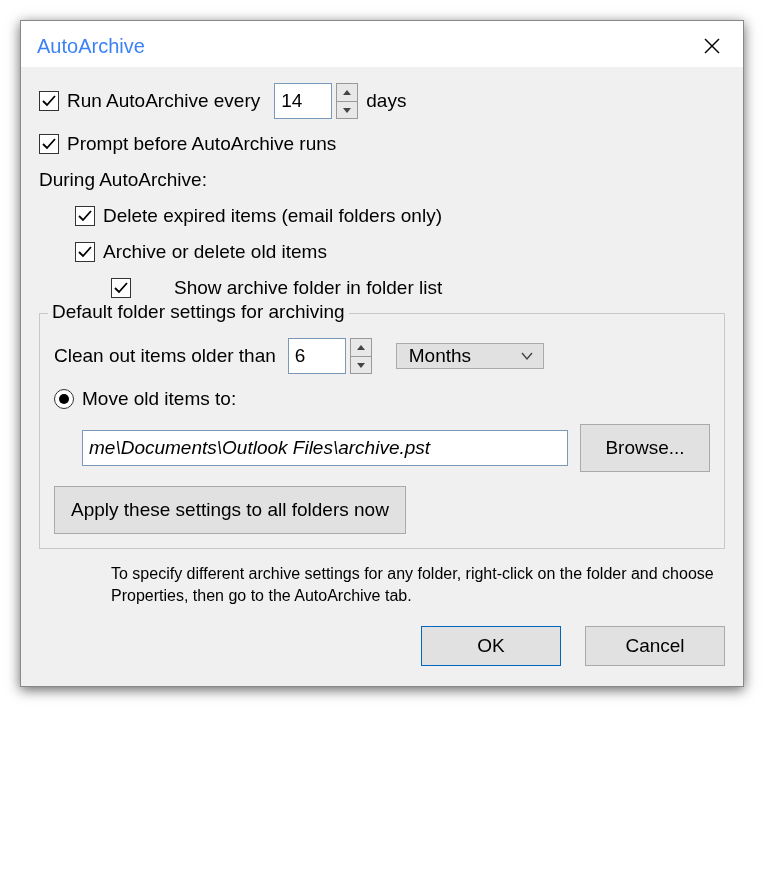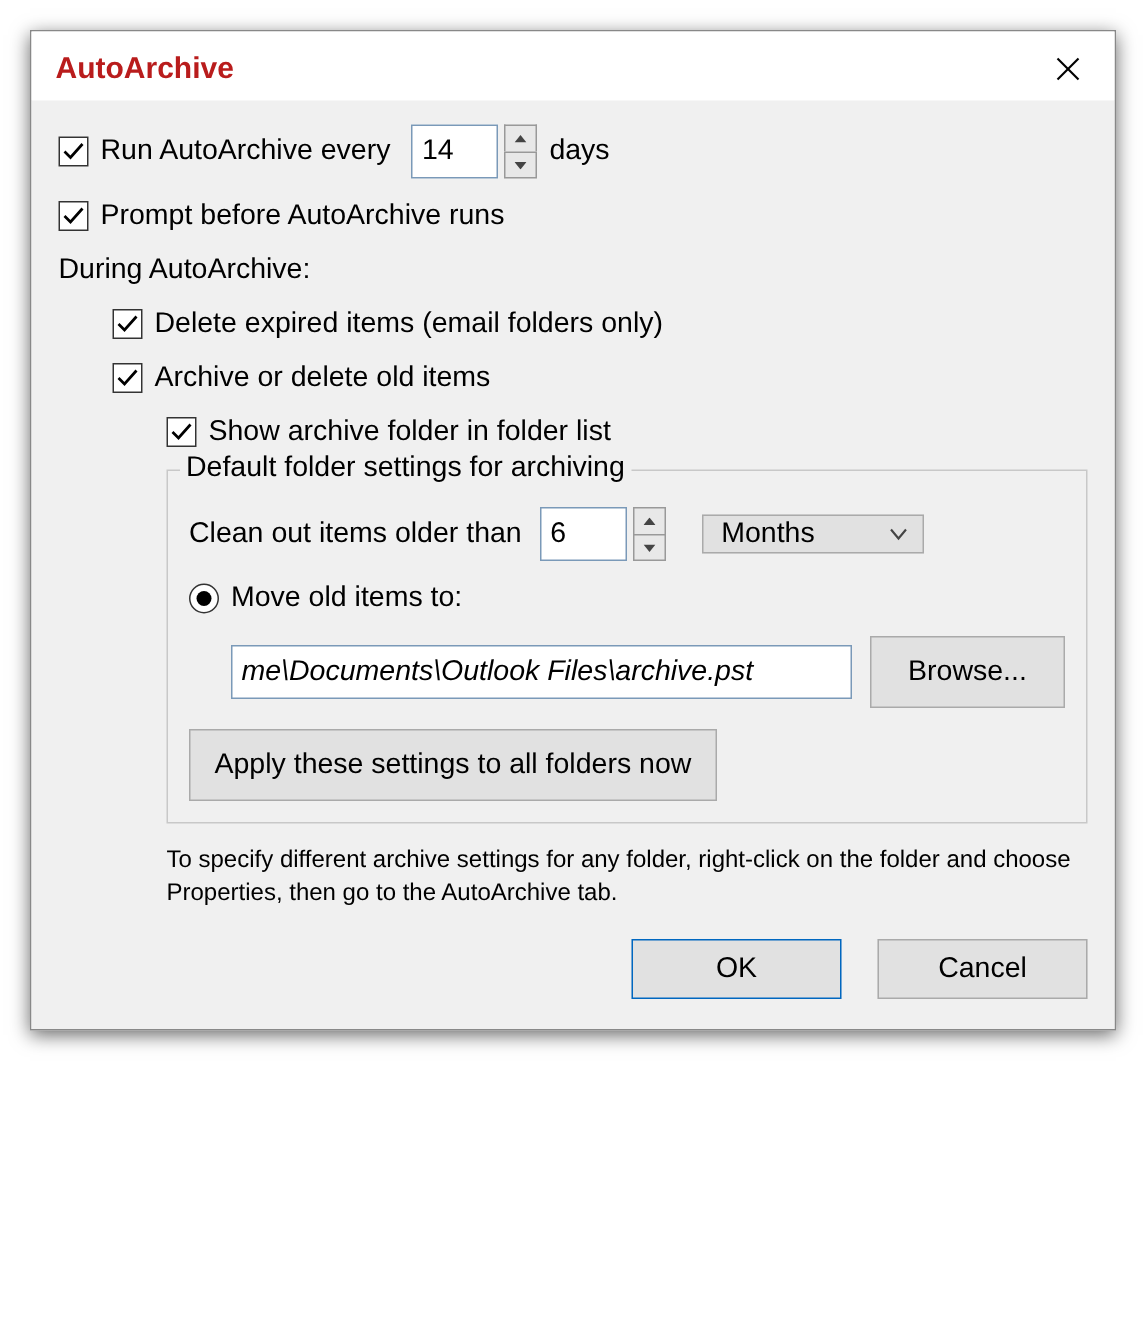--- a/index.html
+++ b/index.html
@@ -21,22 +21,21 @@
     }
     .titlebar {
       display: flex;
       justify-content: space-between;
       align-items: center;
       padding: 10px 16px 6px 16px;
       background: #ffffff;
     }
     .titlebar-title {
       font-size: 20px;
-      color: #b91c1c;
-      font-weight: bold;
+      color: #3b82f6;
     }
     .close-btn {
       width: 30px;
       height: 30px;
       display: flex;
       align-items: center;
       justify-content: center;
       cursor: pointer;
       background: transparent;
       border: none;
@@ -102,23 +101,22 @@
       cursor: pointer;
       font-size: 9px;
       line-height: 1;
     }
     .spinner button:first-child { border-bottom: none; }
     .section-label {
       font-size: 19px;
       margin-bottom: 14px;
     }
     .indent1 { margin-left: 36px; }
-    .indent2 { margin-left: 72px; }
+    .indent2 { margin-left: 72px; gap: 35px; }
     .fieldset {
-      margin-left: 72px;
       border: 1px solid #c8c8c8;
       padding: 14px 14px 14px 14px;
       position: relative;
       margin-top: 8px;
       margin-bottom: 14px;
     }
     .fieldset-legend {
       position: absolute;
       top: -13px;
       left: 8px;

